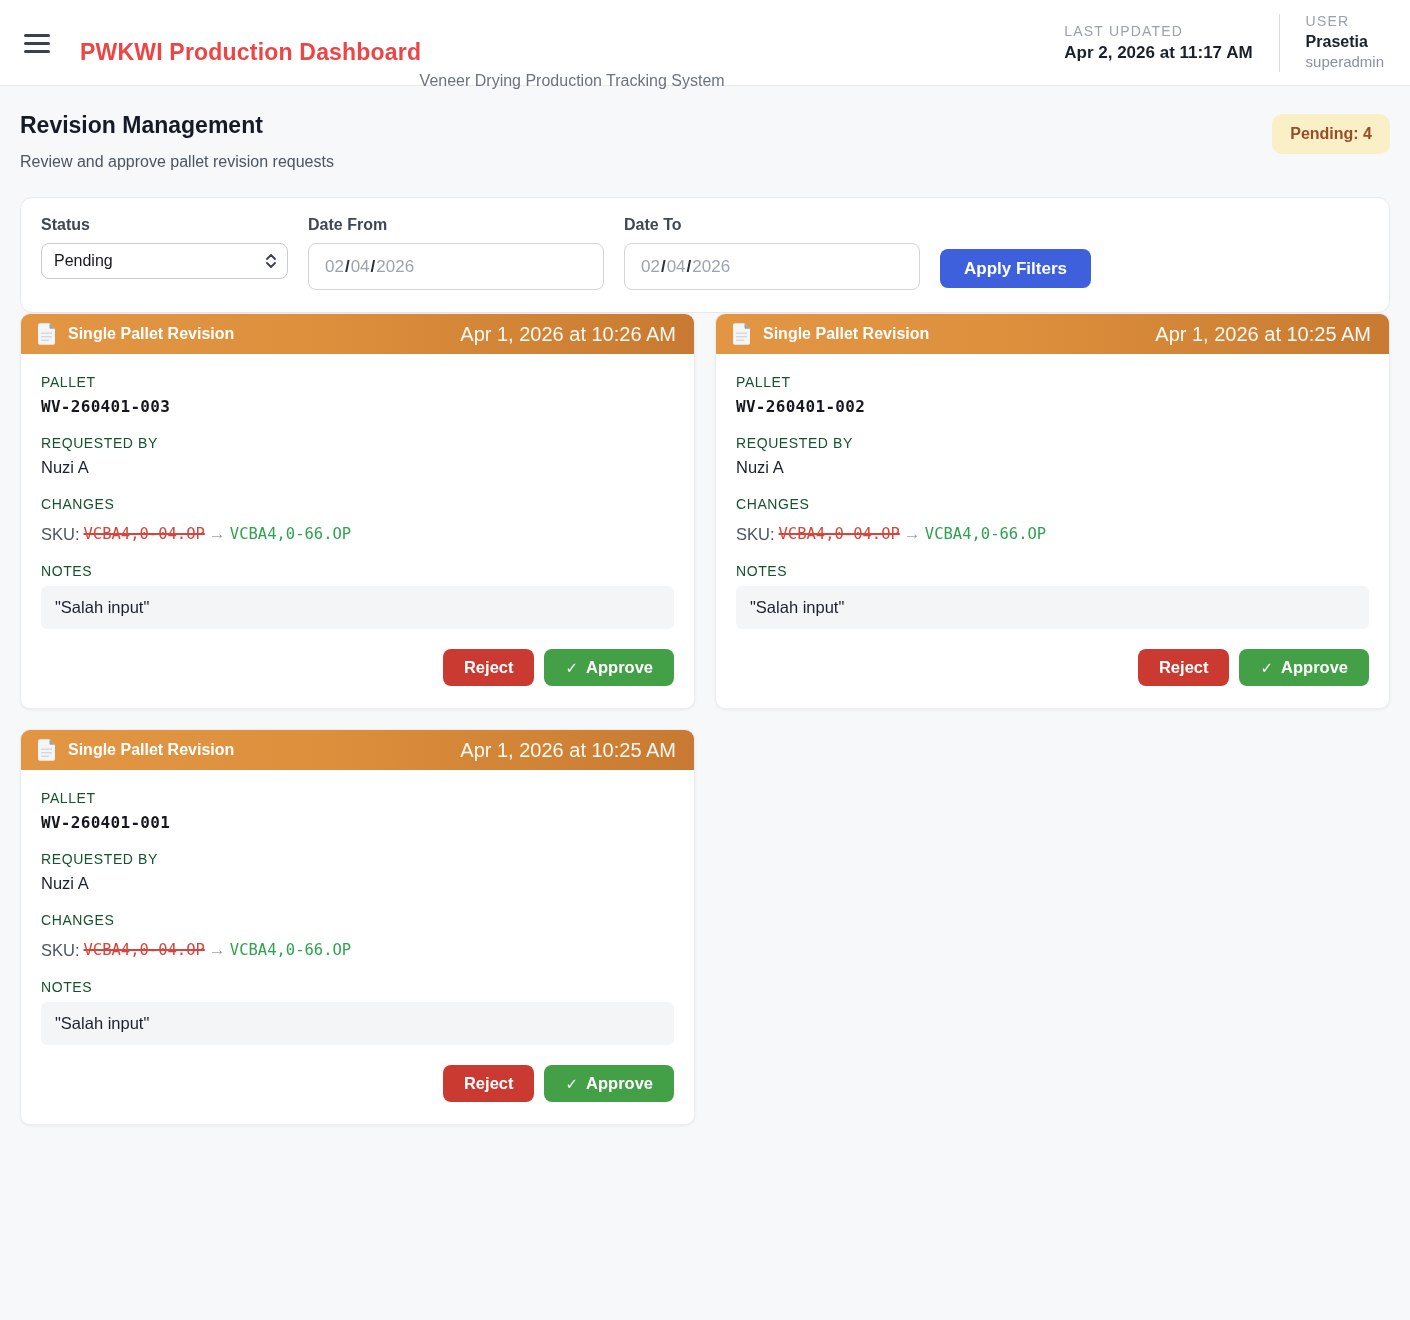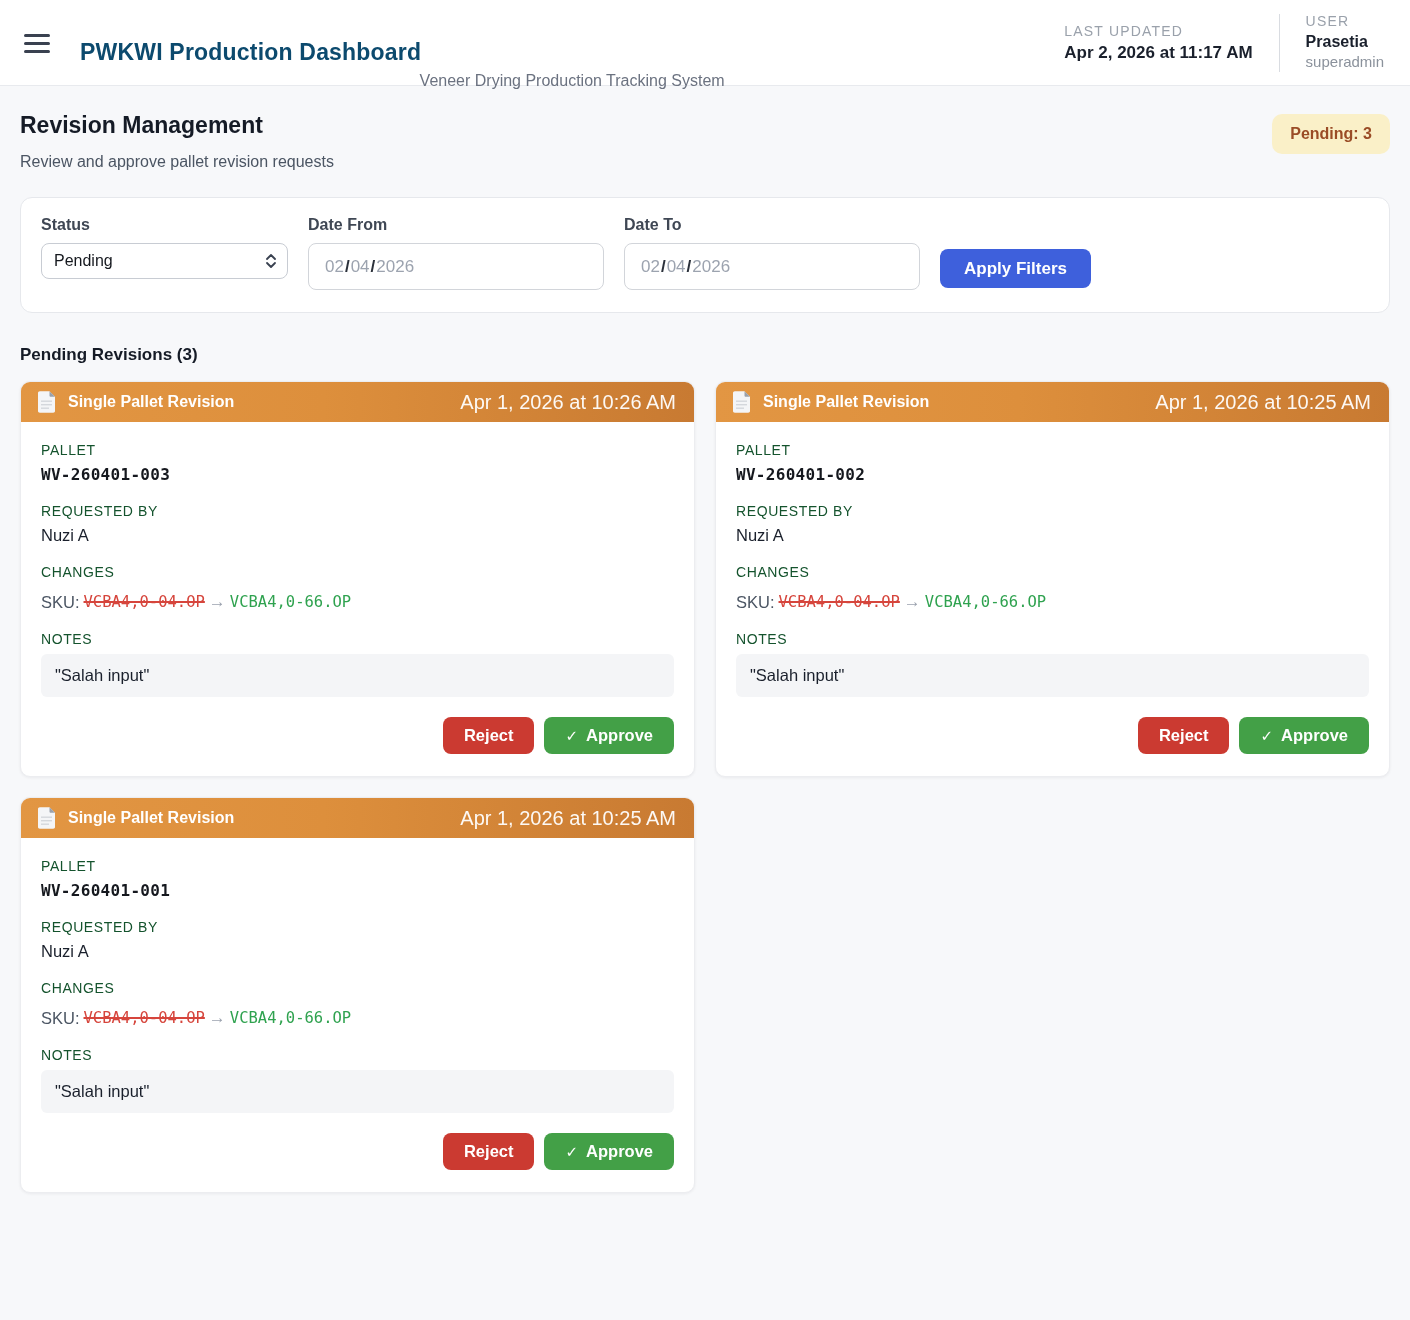--- a/index.html
+++ b/index.html
@@ -23,21 +23,21 @@
   }
   .hamburger {
     width: 26px; height: 20px;
     display: flex; flex-direction: column; justify-content: space-between;
     cursor: pointer;
     margin-right: 30px;
     padding-top: 1px;
   }
   .hamburger span { display: block; height: 3px; border-radius: 2px; background: #3a4150; }
   .app-title-block { flex: 1; }
-  .app-title { font-size: 23px; font-weight: bold; color: #0c4a6e; letter-spacing: .2px; margin-top: 44px; }
+  .app-title { font-size: 23px; font-weight: bold; color: #ef4444; letter-spacing: .2px; margin-top: 44px; }
   .app-subtitle { font-size: 16px; color: #6b7280; margin-top: 6px; text-align: center; }
   .header-right { display: flex; align-items: center; gap: 26px; }
   .last-updated { text-align: left; }
   .tiny-label { font-size: 14px; color: #9aa1ab; letter-spacing: 1.2px; }
   .last-updated-value { font-size: 17px; font-weight: bold; color: #1a202c; margin-top: 4px; }
   .header-divider { width: 1px; height: 58px; background: #d9dce1; }
   .user-block { line-height: 1.25; }
   .user-name { font-size: 16px; font-weight: bold; color: #1a202c; margin-top: 2px; }
   .user-role { font-size: 15px; color: #8b929c; margin-top: 1px; }
 
@@ -197,21 +197,21 @@
   </div>
 </header>
 
 <main class="page">
 
   <div class="page-head">
     <div>
       <h1 class="page-title">Revision Management</h1>
       <p class="page-subtitle">Review and approve pallet revision requests</p>
     </div>
-    <div class="pending-badge">Pending: 3</div>
+    <div class="pending-badge">Pending: 4</div>
   </div>
 
   <section class="filter-card">
     <div class="field">
       <label class="field-label-lg">Status</label>
       <div class="select-box">
         <span>Pending</span>
         <svg width="12" height="18" viewBox="0 0 12 18">
           <path d="M2 7 L6 3 L10 7" fill="none" stroke="#394150" stroke-width="1.8" stroke-linecap="round" stroke-linejoin="round"></path>
           <path d="M2 11 L6 15 L10 11" fill="none" stroke="#394150" stroke-width="1.8" stroke-linecap="round" stroke-linejoin="round"></path>
@@ -234,21 +234,20 @@
         <span>02</span>
           <span class="sep">/</span>
           <span>04</span>
           <span class="sep">/</span>
           <span>2026</span>
       </div>
     </div>
     <button class="apply-btn">Apply Filters</button>
   </section>
 
-  <h2 class="list-heading">Pending Revisions (3)</h2>
 
   <div class="cards-grid">
 
     <article class="rev-card">
       <div class="rev-card-header">
         <div class="left">
           <svg class="doc-icon" viewBox="0 0 19 22">
             <path d="M1 2 C1 1 1.8 0.3 2.8 0.3 L12.5 0.3 L18 5.8 L18 20 C18 21 17.2 21.7 16.2 21.7 L2.8 21.7 C1.8 21.7 1 21 1 20 Z" fill="#f4f5f7"></path>
             <path d="M12.5 0.3 L18 5.8 L13.8 5.8 C13 5.8 12.5 5.3 12.5 4.5 Z" fill="#9aa1ab"></path>
             <rect x="4" y="9.5" width="11" height="1.4" fill="#d4d7dc"></rect>

